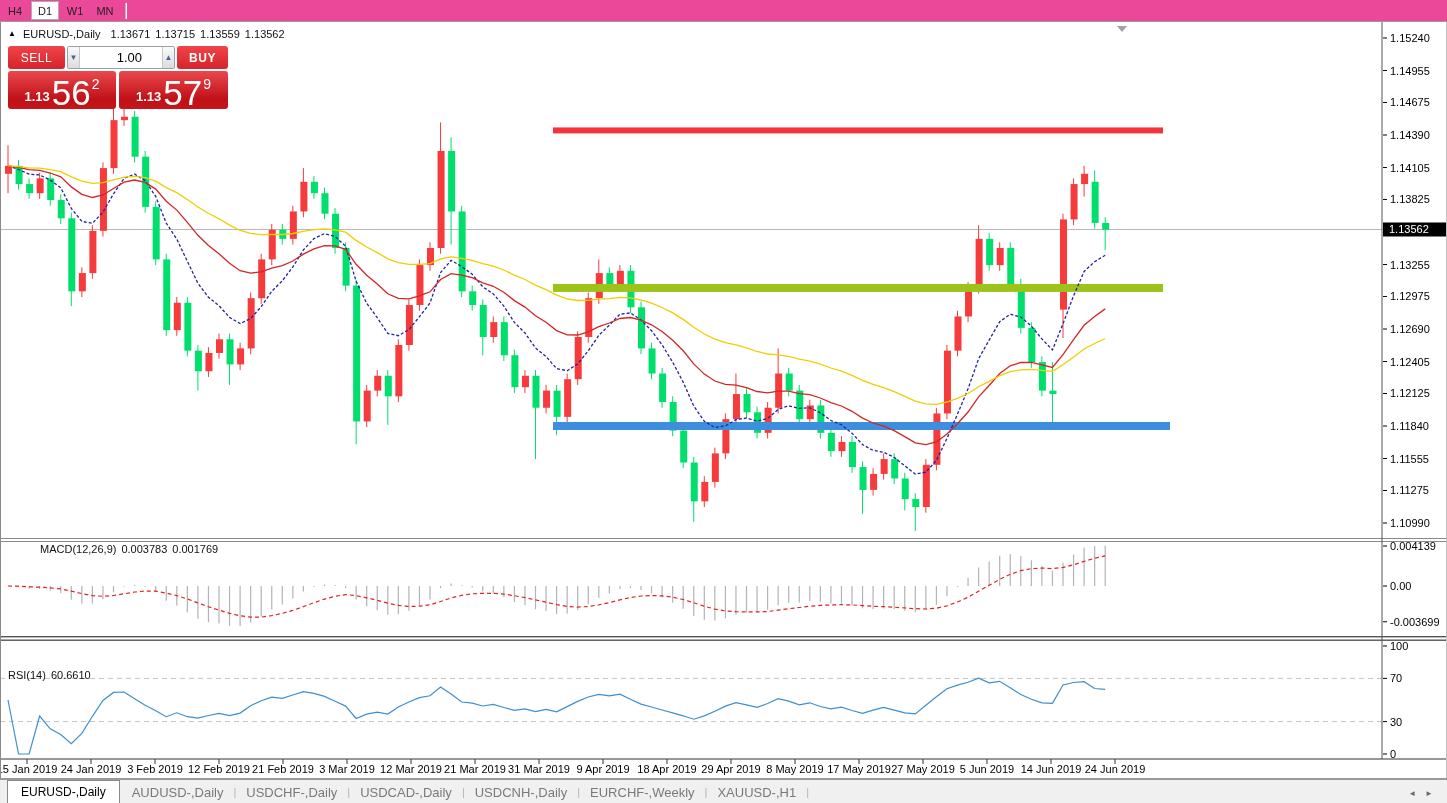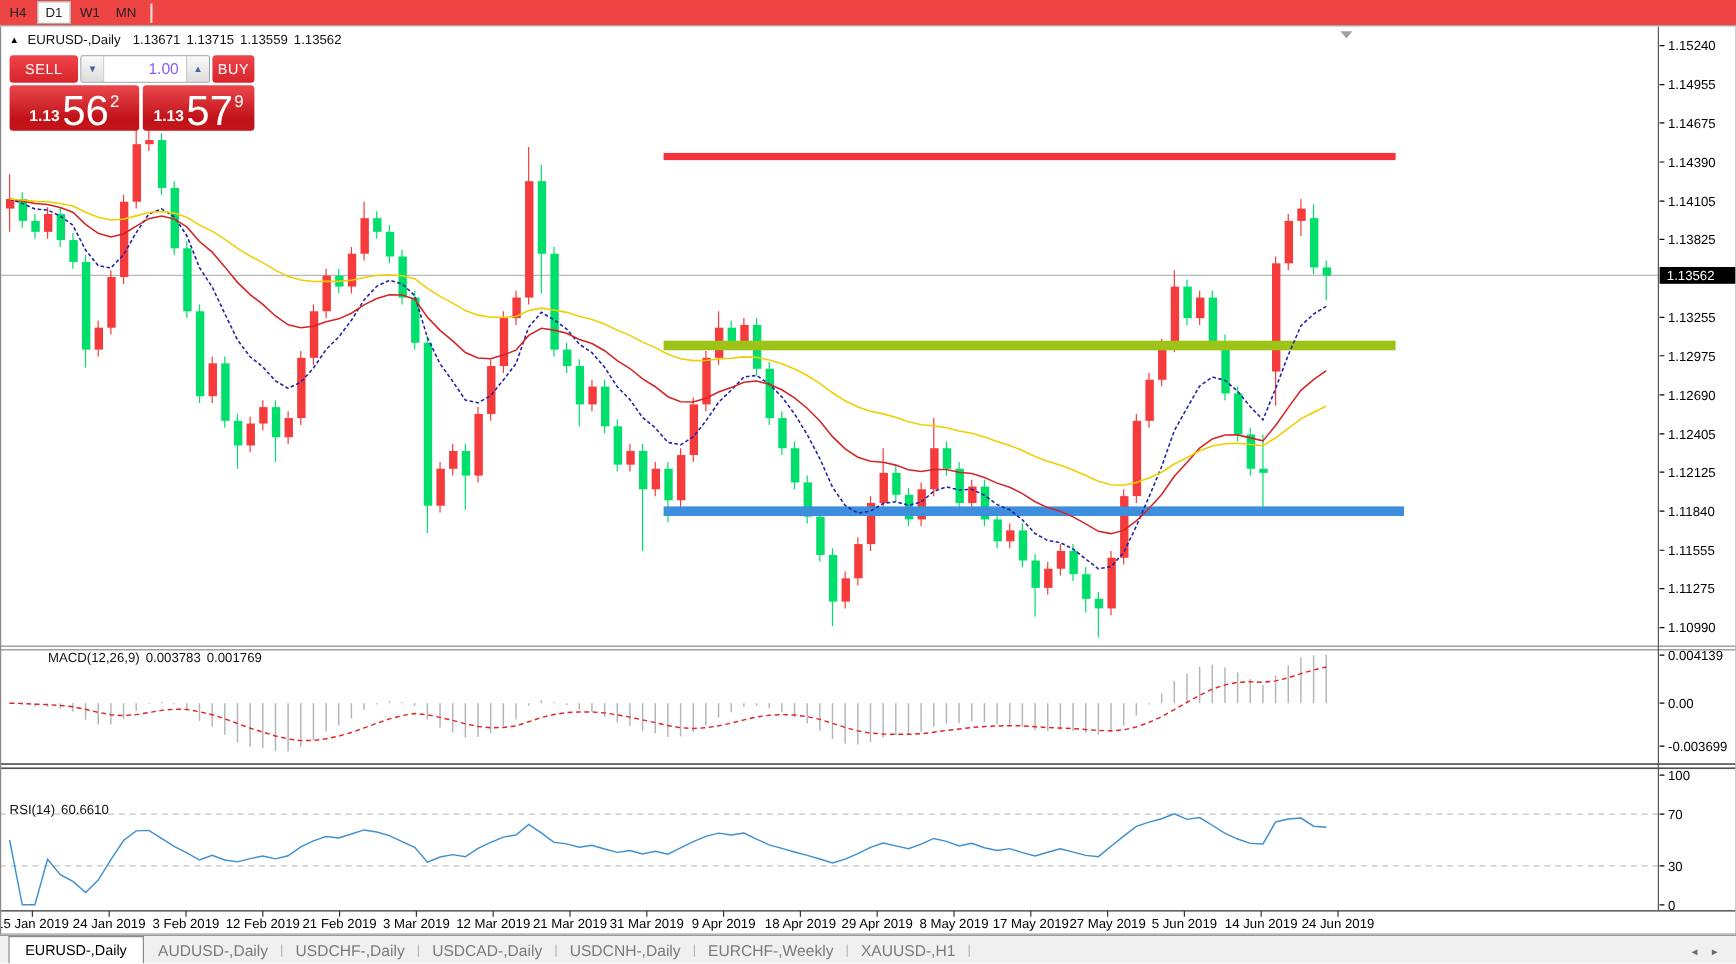--- a/index.html
+++ b/index.html
@@ -1,50 +1,50 @@
 <!DOCTYPE html>
 <html><head>
 <meta charset="utf-8">
 <style>
   html,body{margin:0;padding:0;background:#fff;}
   #app{position:relative;width:1447px;height:803px;overflow:hidden;background:#fff;
        font-family:"Liberation Sans",sans-serif;-webkit-font-smoothing:antialiased;}
   
-  #toolbar{position:absolute;left:0;top:0;width:1447px;height:21px;background:#ef4444;
+  #toolbar{position:absolute;left:0;top:0;width:1447px;height:21px;background:#ec4899;
            border-bottom:6px solid #22c55e;display:flex;align-items:center;}
   .tf-btn{min-width:26px;height:17px;margin:0 1px;display:flex;align-items:center;justify-content:center;
           font-size:11px;color:#222;border:1px solid transparent;cursor:default;}
   .tf-btn.active{background:#fdfdfd;border:1px solid #adadad;}
   .toolbar-sep{height:16px;border-left:1px solid #b8b8b8;border-right:1px solid #ffffff;margin-left:5px;}
   
   #chart-window{position:absolute;left:0;top:21px;width:1447px;height:758px;background:#fff;
                 border-top:1px solid #9a9a9a;box-sizing:border-box;}
   #chart-svg{position:absolute;left:0;top:0;}
   svg text{font-family:"Liberation Sans",sans-serif;font-size:11px;fill:#000;}
   
   #symbol-header{position:absolute;left:8px;top:5px;height:13px;display:flex;align-items:center;
                  font-size:11px;color:#111;z-index:5;background:transparent;}
   #collapse-icon{font-size:8px;margin-right:7px;color:#000;}
   #symbol-title{margin-right:10px;}
   .ohlc-val{margin-right:5px;}
   
-  #trade-widget{position:absolute;left:8px;top:24px;width:204px;z-index:6;}
+  #trade-widget{position:absolute;left:8px;top:24px;width:220px;z-index:6;}
   #tw-row1{display:flex;height:23px;}
   .tw-btn{background:linear-gradient(#ef4449,#d6242b);border-radius:3px;color:#fff;font-size:12px;
           display:flex;align-items:center;justify-content:center;letter-spacing:.5px;cursor:default;}
   #sell-btn{width:57px;}
-  #buy-btn{flex:1;}
+  #buy-btn{flex:1;font-weight:bold;}
   #vol-group{display:flex;width:108px;margin:0 2px;border:1px solid #98a0a8;background:#fff;
              border-radius:2px;box-sizing:border-box;}
   .spin-btn{width:21px;background:linear-gradient(#fafafa,#dcdcdc);display:flex;align-items:center;
             justify-content:center;font-size:8px;color:#44639a;cursor:default;}
   #vol-down{border-right:1px solid #c8c8c8;}
   #vol-up{border-left:1px solid #c8c8c8;}
-  #vol-input{width:62px;border:none;outline:none;font-size:13px;text-align:right;padding:0 6px 0 0;
-             font-family:"Liberation Sans",sans-serif;color:#8b5cf6;}
+  #vol-input{width:62px;border:none;outline:none;font-size:13px;text-align:right;padding:0 20px 0 0;
+             font-family:"Liberation Sans",sans-serif;color:#000000;}
   #tw-row2{display:flex;margin-top:2px;height:38px;}
   .price-panel{background:linear-gradient(#ea484e,#bf1117 75%,#c6161c);border-radius:3px;color:#fff;
                display:flex;align-items:flex-end;justify-content:center;cursor:default;}
   #sell-panel{width:108px;margin-right:3px;}
   #buy-panel{flex:1;}
   .pp-prefix{font-size:13px;font-weight:bold;margin:0 2px 5px 0;text-align:right;}
   .pp-big{font-size:35px;line-height:30px;margin-bottom:1px;}
   .pp-sup{font-size:14px;margin:0 0 17px 1px;}
   
   .pane-label{position:absolute;left:8px;font-size:11px;color:#111;z-index:5;display:flex;}

